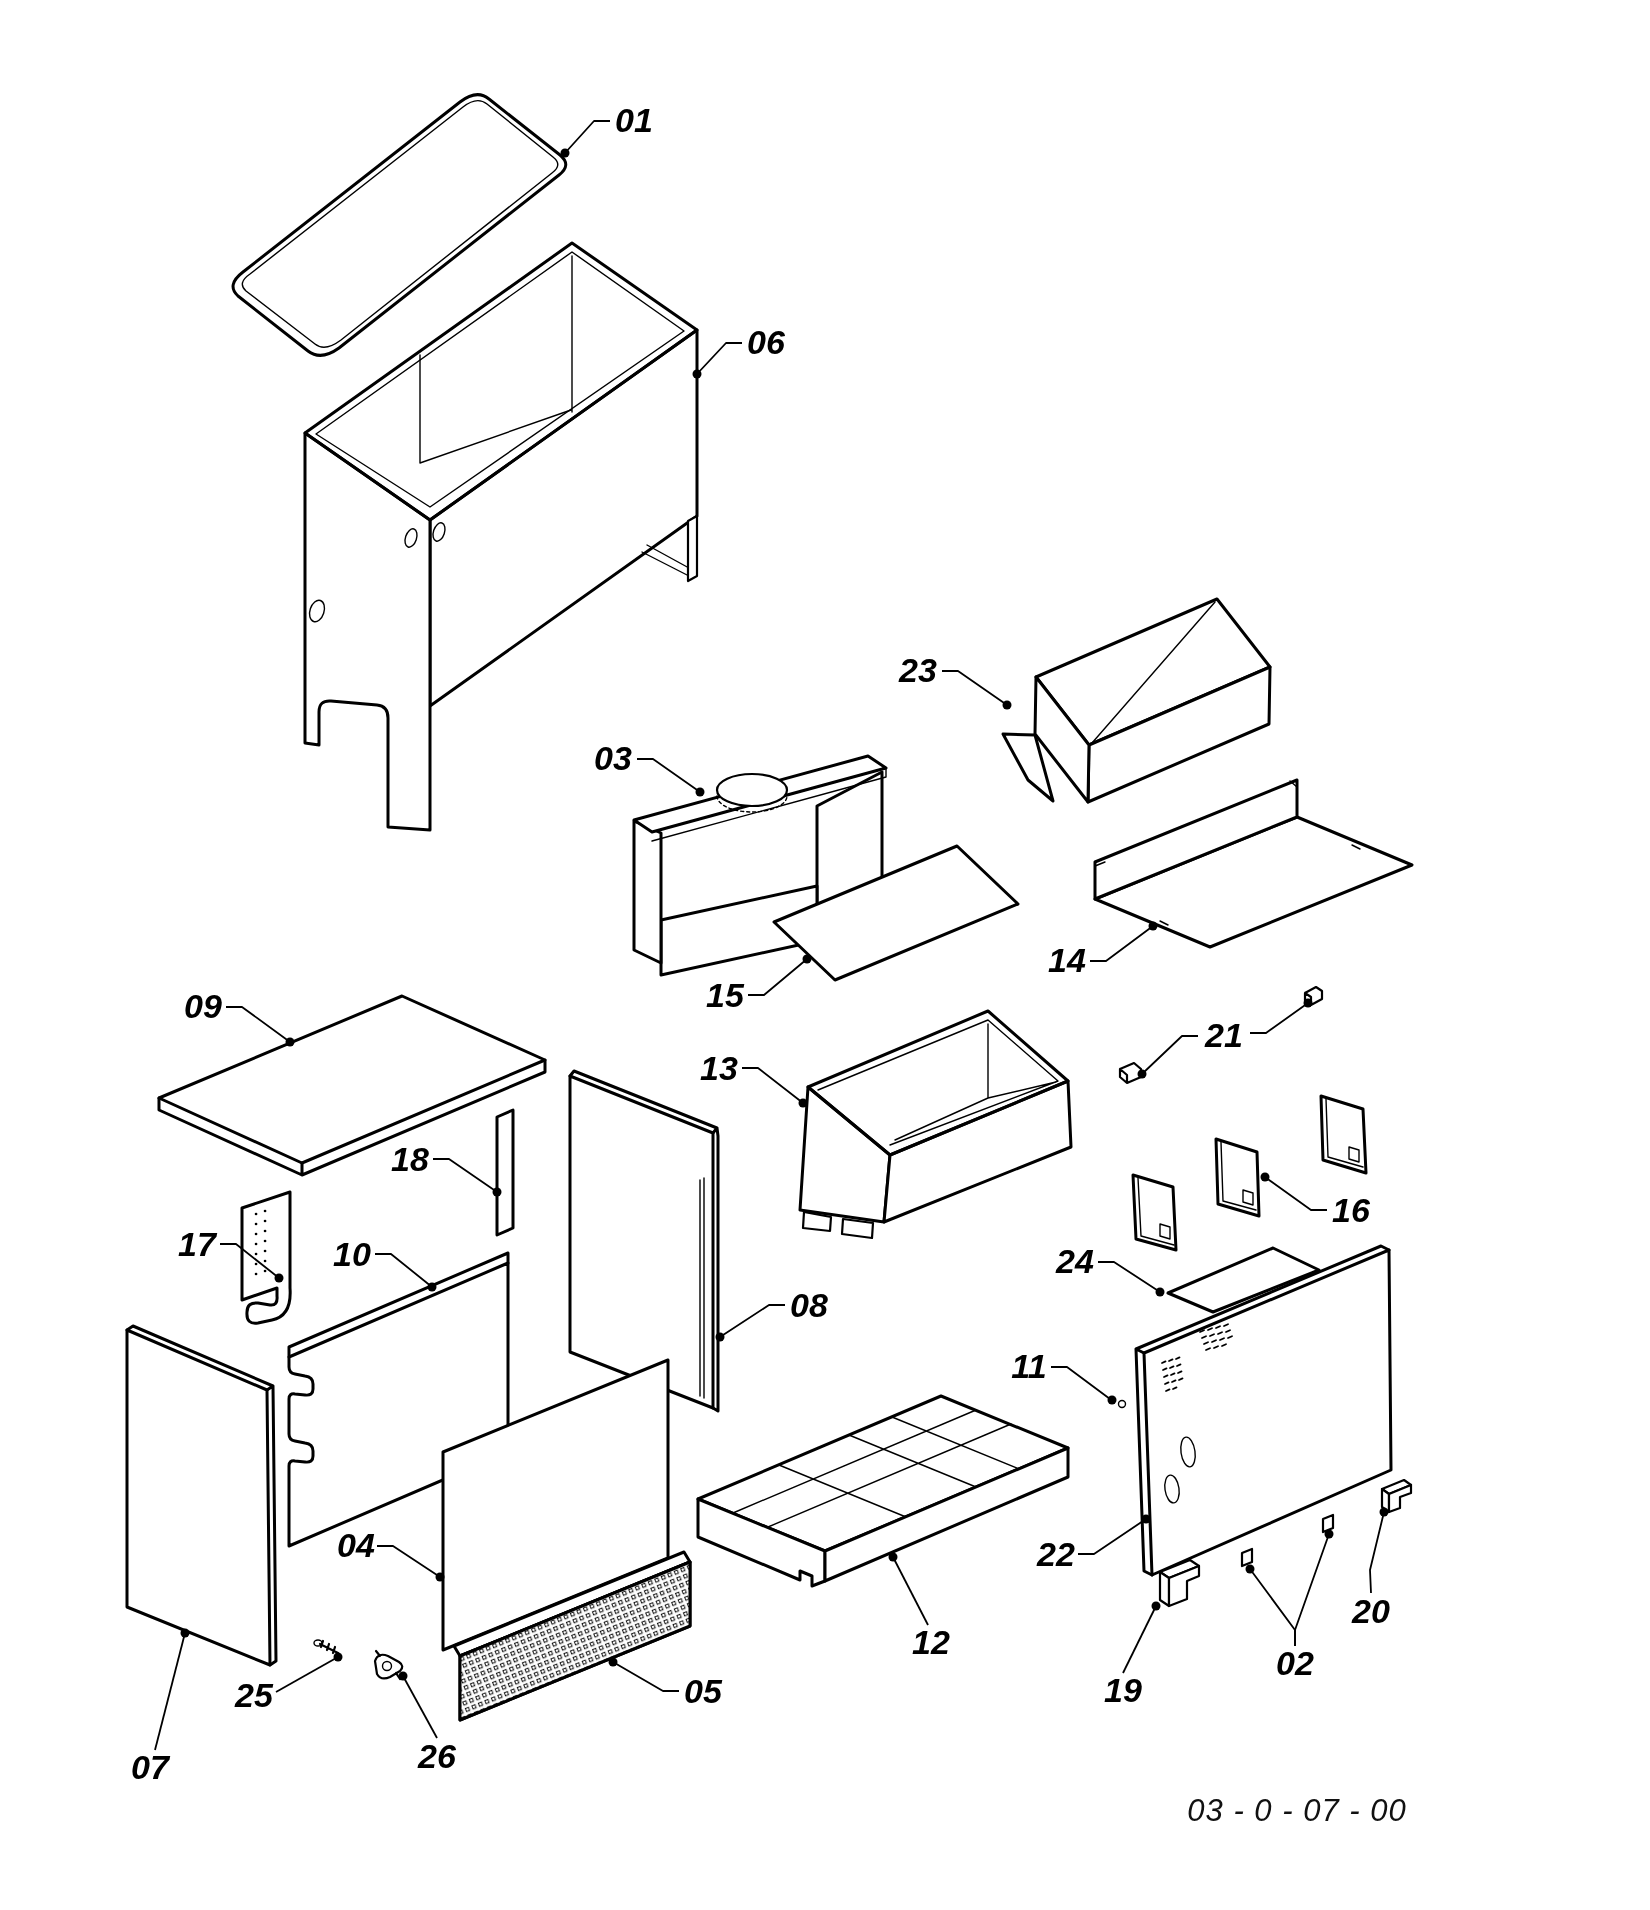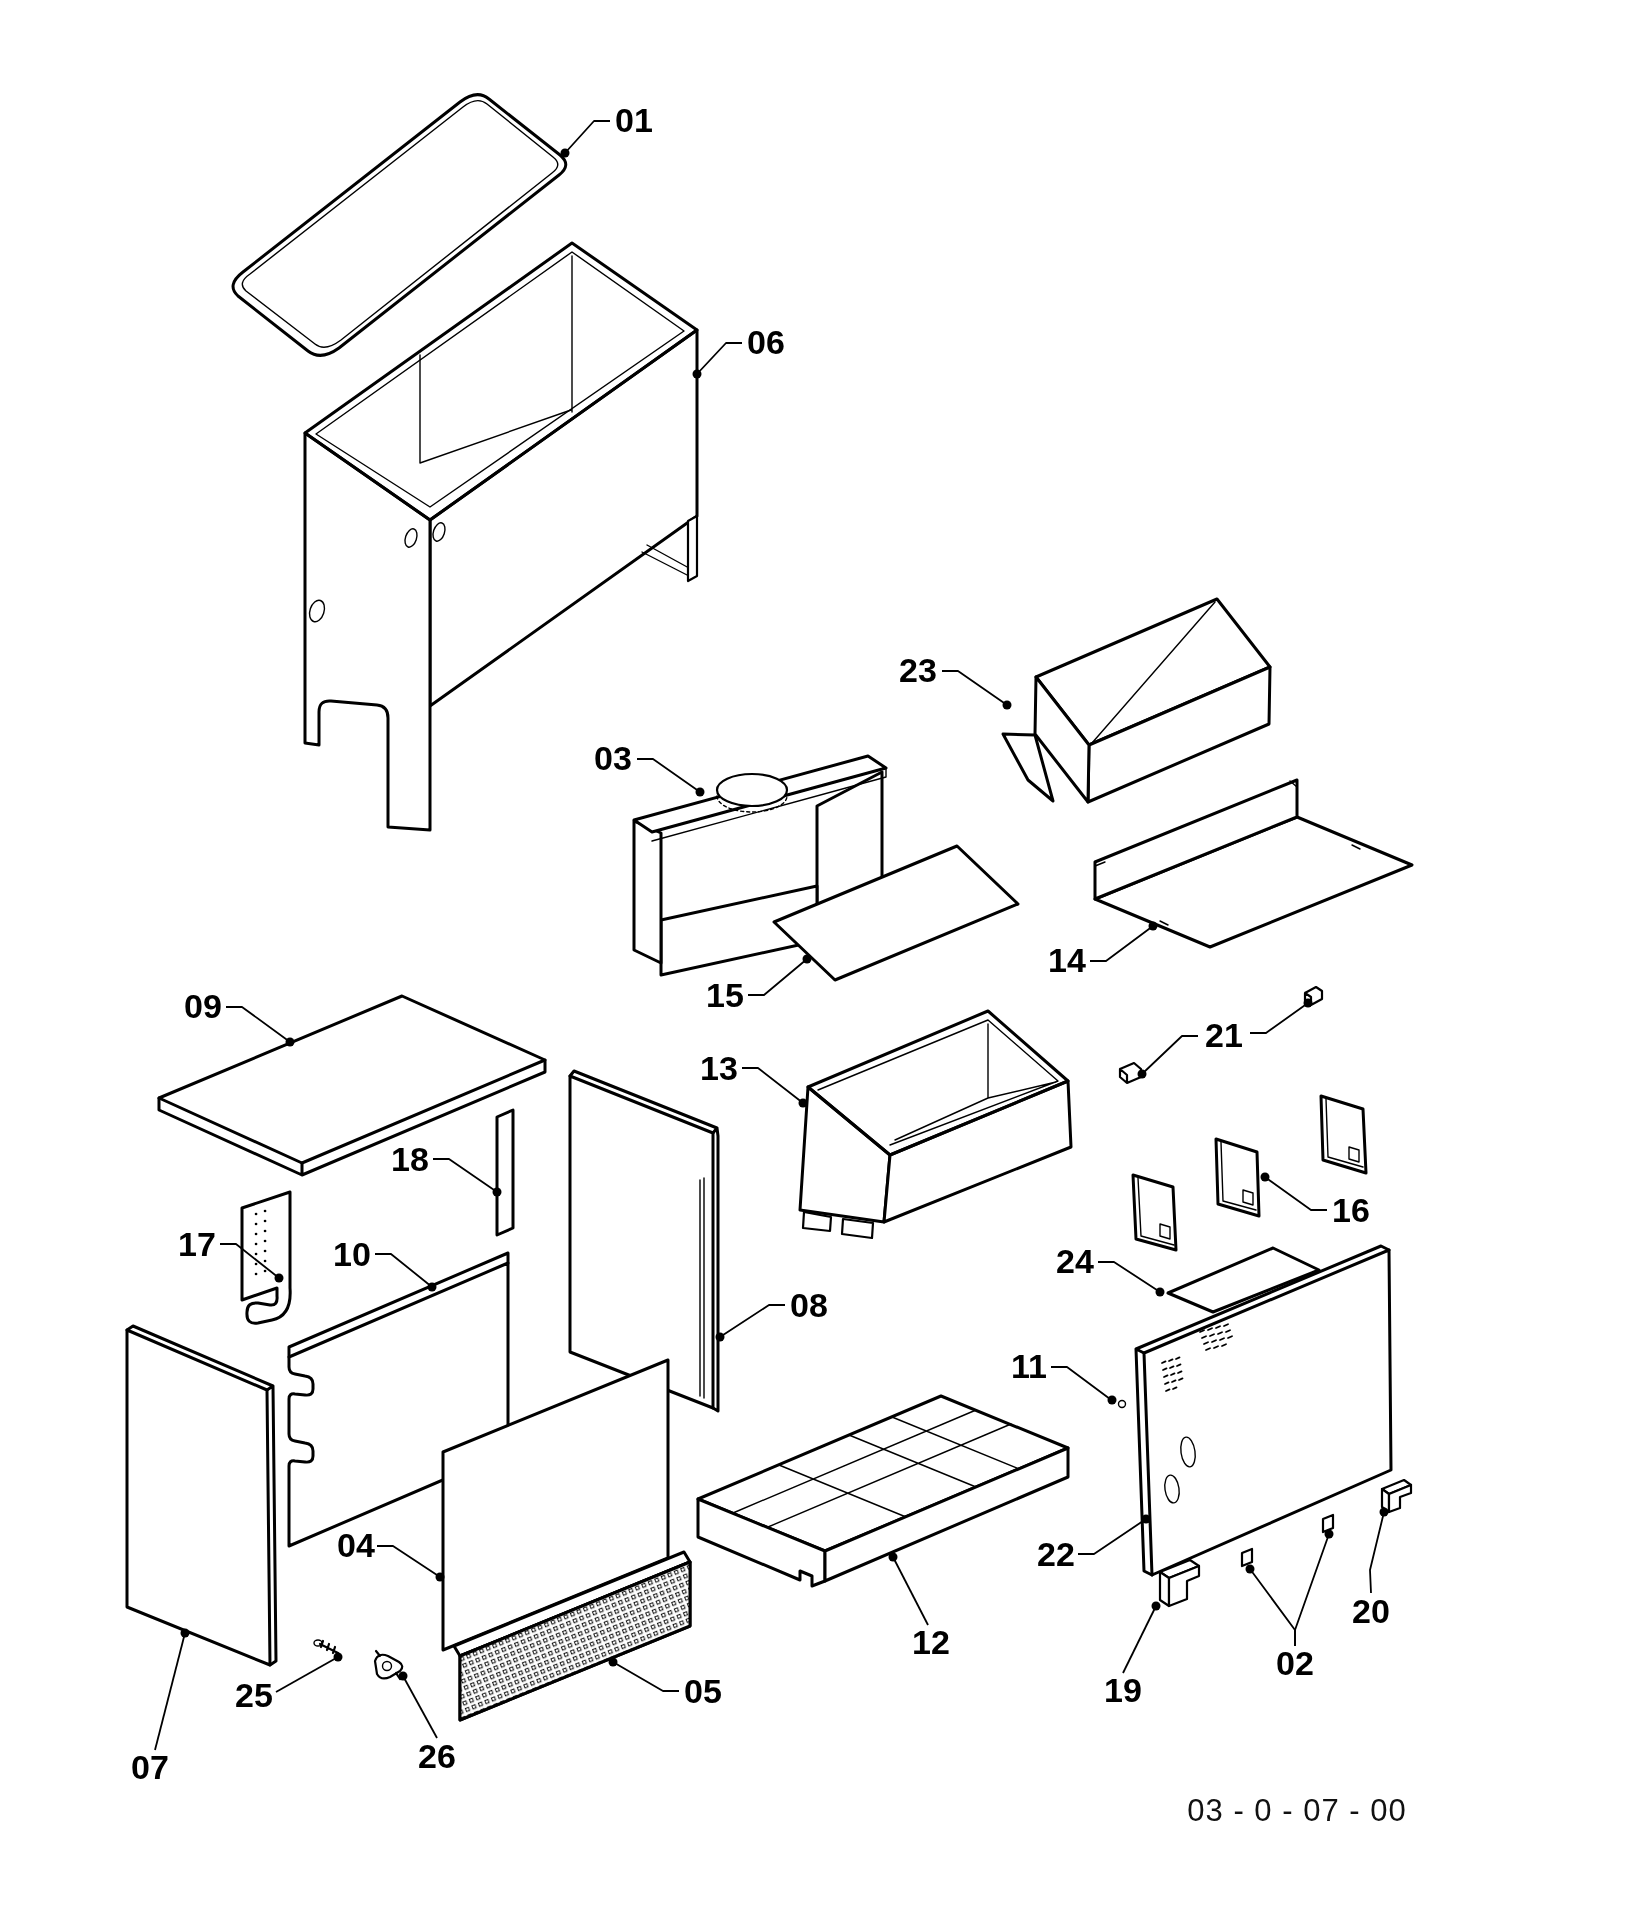--- a/index.html
+++ b/index.html
@@ -1,16 +1,16 @@
 <!DOCTYPE html>
 <html><head>
 <meta charset="utf-8">
 <style>
   html,body{margin:0;padding:0;background:#fff;}
-  #stage{position:relative;width:1312px;height:1910px;background:#fff;font-family:"Liberation Sans",sans-serif;}
+  #stage{position:relative;width:1312px;height:1910px;background:#fff;font-family:"Liberation Sans",sans-serif;font-style:italic;}
   svg{position:absolute;left:0;top:0;}
   .h  {stroke:#000;stroke-width:3;fill:#fff;stroke-linejoin:round;stroke-linecap:round;}
   .hn {stroke:#000;stroke-width:3;fill:none;stroke-linejoin:round;stroke-linecap:round;}
   .m  {stroke:#000;stroke-width:2.2;fill:#fff;stroke-linejoin:round;stroke-linecap:round;}
   .mn {stroke:#000;stroke-width:2.2;fill:none;stroke-linejoin:round;stroke-linecap:round;}
   .l  {stroke:#000;stroke-width:1.4;fill:none;stroke-linejoin:round;stroke-linecap:round;}
   .leader{stroke:#000;stroke-width:1.8;fill:none;stroke-linejoin:round;}
   .dot{fill:#000;stroke:none;}
   .callout-label{font-family:"Liberation Sans",sans-serif;font-size:34px;font-weight:700;fill:#000;text-anchor:middle;}
   .code{font-family:"Liberation Sans",sans-serif;font-size:31px;font-weight:400;fill:#111;text-anchor:middle;letter-spacing:1px;}

